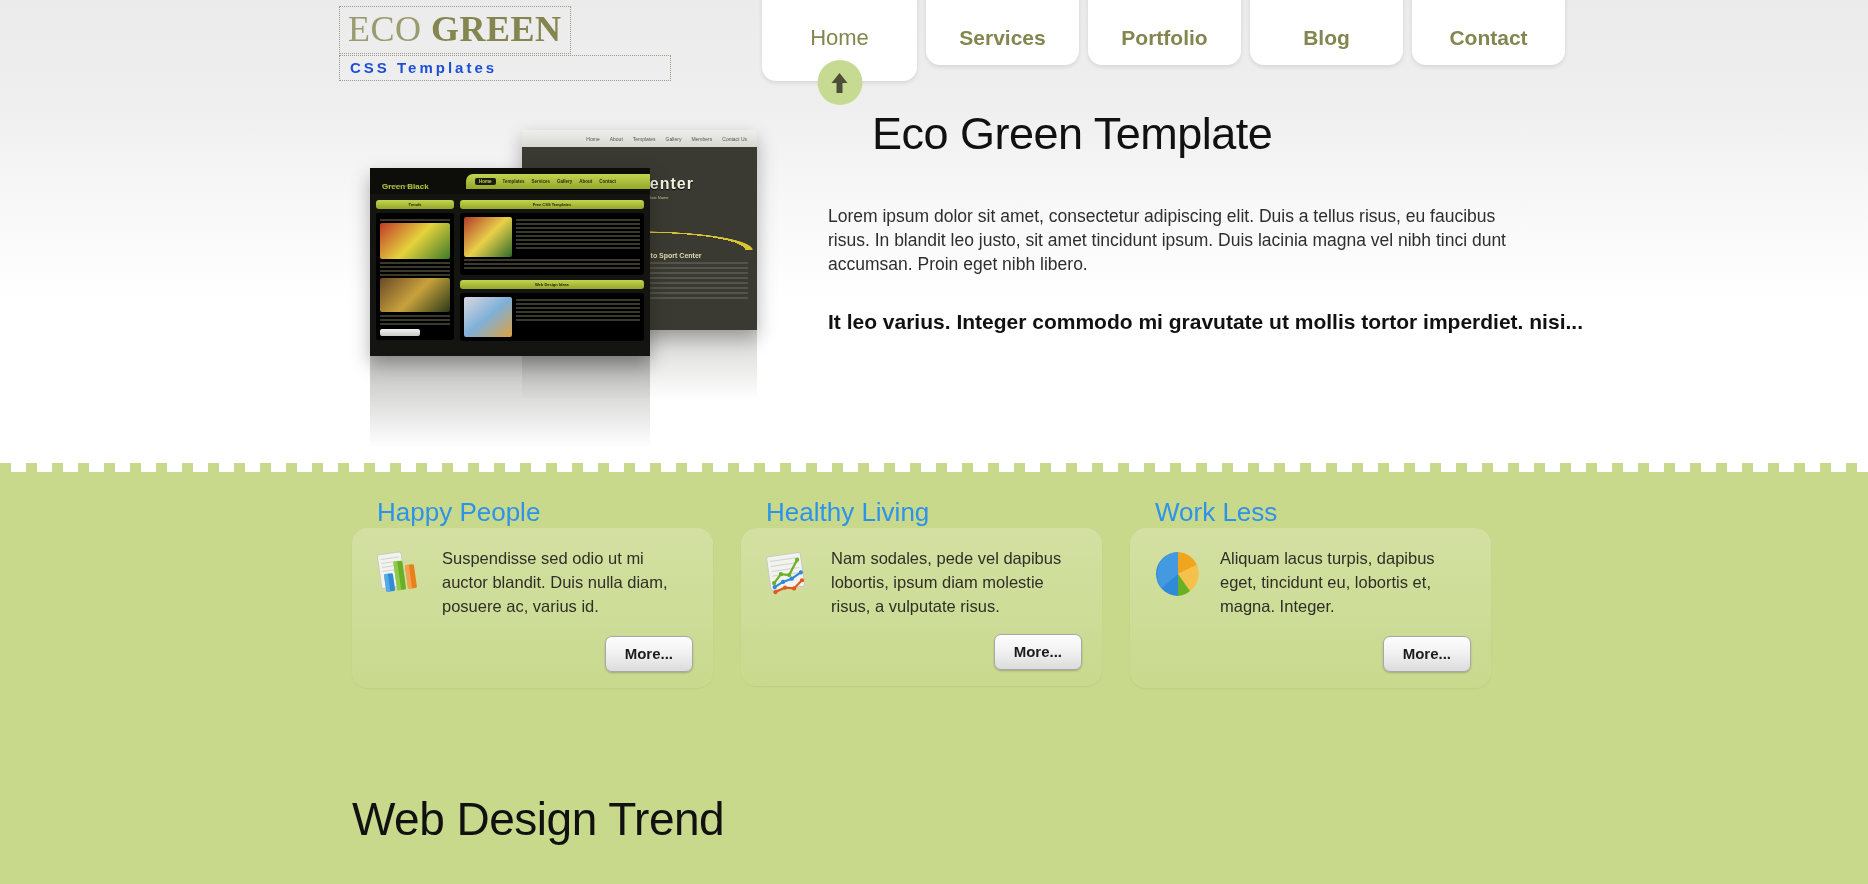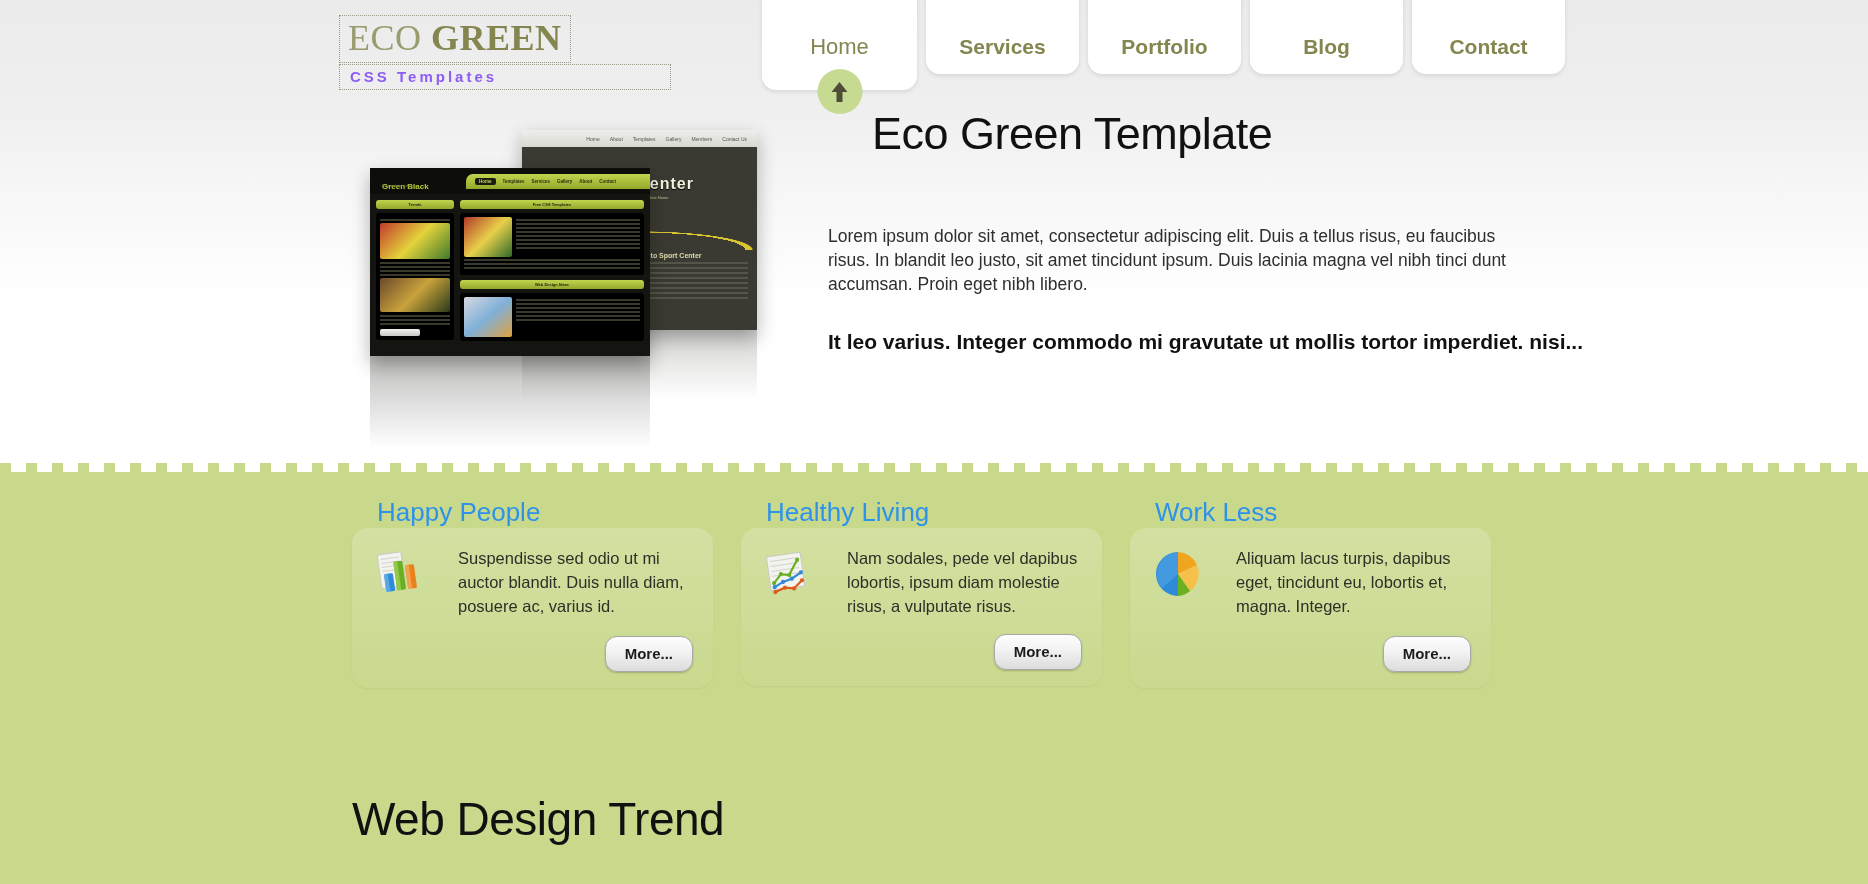--- a/index.html
+++ b/index.html
@@ -22,21 +22,21 @@
     top: 0; left: 0;
     width: 1868px;
     height: 300px;
     background: linear-gradient(to bottom, #ebebeb 0%, #efefef 35%, #f7f7f7 65%, #ffffff 100%);
     z-index: 0;
   }
 
   
   .header {
     position: absolute;
-    top: 9px; left: 0;
+    top: 0; left: 0;
     width: 1868px;
     height: 100px;
     z-index: 5;
   }
 
   .logo-block {
     position: absolute;
     left: 339px;
     top: 6px;
     width: 332px;
@@ -61,21 +61,21 @@
     color: #84854f;
   }
   .logo-sub {
     border: 1px dotted #9a9a8a;
     margin-top: 1px;
     padding: 3px 8px 4px 10px;
     width: 332px;
     font-size: 15px;
     font-weight: bold;
     letter-spacing: 3px;
-    color: #8b5cf6;
+    color: #1d4ed8;
   }
 
   
   .nav {
     position: absolute;
     left: 762px;
     top: -14px;
     display: flex;
     align-items: flex-start;
     gap: 9px;
@@ -232,21 +232,21 @@
   }
   .hero-title {
     font-size: 45px;
     font-weight: normal;
     color: #111111;
     letter-spacing: -0.5px;
     line-height: 52px;
     margin-left: 44px;
   }
   .hero-para {
-    margin-top: 64px;
+    margin-top: 44px;
     font-size: 17.5px;
     line-height: 24px;
     color: #2e2e2e;
     width: 685px;
   }
   .hero-bold {
     margin-top: 34px;
     font-size: 21px;
     font-weight: bold;
     color: #111111;
@@ -313,32 +313,32 @@
     font-weight: normal;
     padding-left: 25px;
   }
   .card {
     background: linear-gradient(to bottom, #d3e0a2 0%, #cddc96 60%, #c9d98d 100%);
     border-radius: 16px;
     padding: 18px 20px 16px 22px;
     position: relative;
     box-shadow: 0 1px 2px rgba(0,0,0,0.05);
   }
-  .card-body { display: flex; gap: 32px; }
+  .card-body { display: flex; gap: 16px; }
   .card-icon { width: 52px; height: 52px; flex: 0 0 52px; margin-top: 2px; }
   .card-text {
     font-size: 16.5px;
     line-height: 24px;
     color: #2f2f28;
   }
   .more-row { display: flex; justify-content: flex-end; margin-top: 18px; }
   .more-btn {
     background: linear-gradient(to bottom, #fdfdfd 0%, #f2f2f2 45%, #dcdcdc 100%);
     border: 1px solid #a8a8a8;
-    border-radius: 12px;
+    border-radius: 7px;
     padding: 8px 19px 9px 19px;
     font-size: 15px;
     font-weight: bold;
     color: #1c1c1c;
     cursor: pointer;
     box-shadow: 0 1px 2px rgba(0,0,0,0.22);
   }
   .card-col.c2 .more-row { margin-top: 16px; }
 
   .trend-title {

